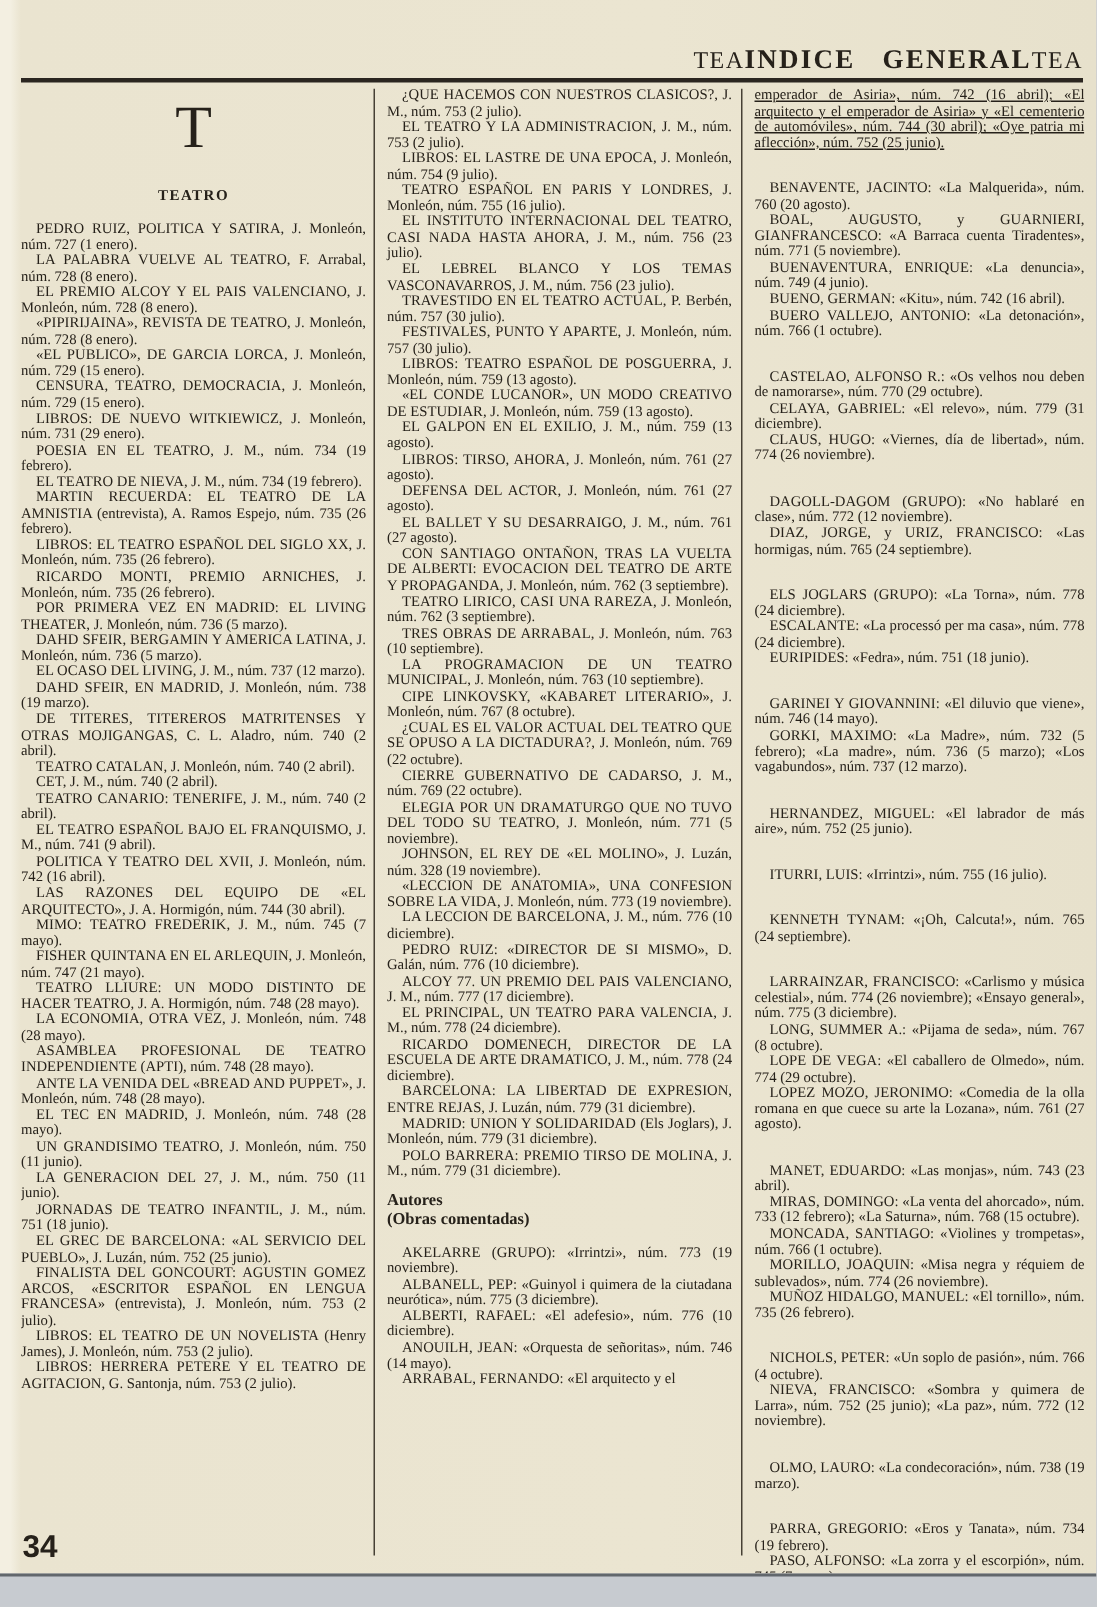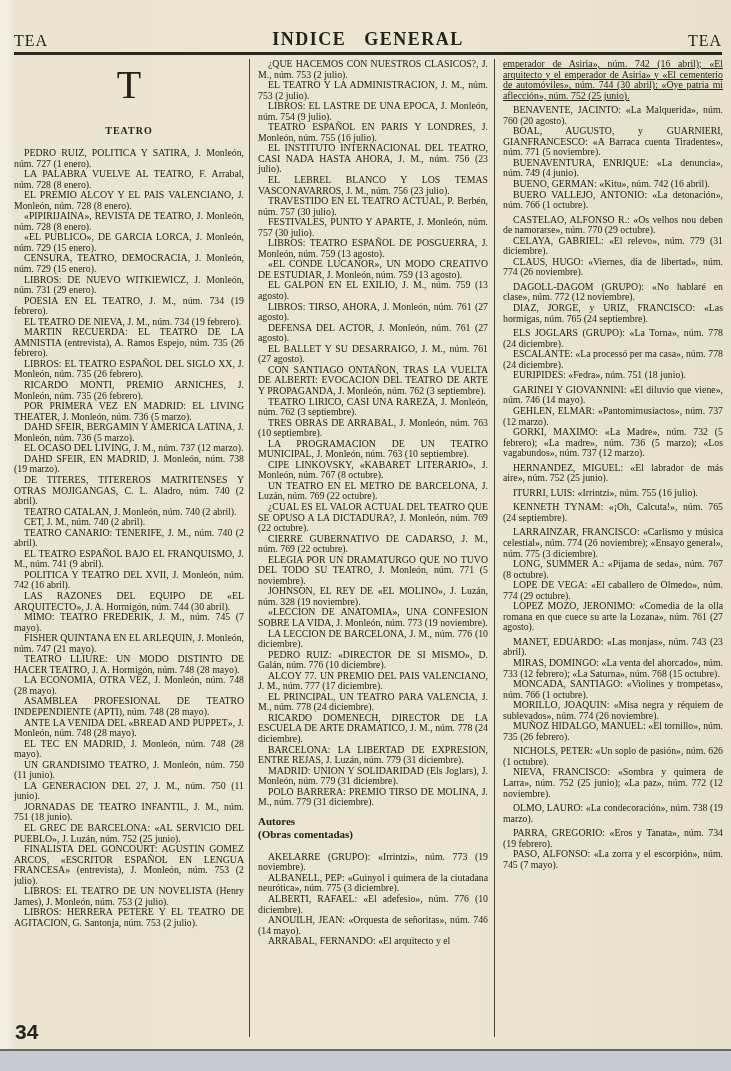--- a/index.html
+++ b/index.html
@@ -12,21 +12,21 @@
   .paper{
     position:absolute;left:0;top:0;width:731px;height:1050px;
     background:linear-gradient(90deg,#f3efe1 0px,#f3efe1 7px,#eae4d0 14px,#ebe5d1 60%,#e7e1cc 100%);
   }
   .scan-bottom{
     position:absolute;left:0;top:1049px;width:731px;height:22px;
     background:#c7cbd0;border-top:2px solid #62676c;
   }
   .header{
     position:absolute;left:14px;top:26px;width:708px;height:24px;
-    display:flex;align-items:flex-end;justify-content:space-between;
+    display:flex;align-items:flex-end;justify-content:flex-end;
   }
   .running{font-size:16px;letter-spacing:1px;}
   .center-title{font-size:18px;font-weight:bold;letter-spacing:1.5px;word-spacing:12px;}
   .header-rule{
     position:absolute;left:14px;top:52px;width:708px;height:0;
     border-top:3px solid #2b2620;
   }
   .cols{
     position:absolute;left:14px;top:59px;width:709px;height:990px;
     display:flex;overflow:hidden;
@@ -44,21 +44,21 @@
     margin:12px 0 12px 0;
   }
   .entry{
     margin:0;text-indent:10px;text-align:justify;
     font-size:9.8px;line-height:10.55px;
   }
   .noindent{text-indent:0;text-decoration:underline;}
   .subheading{
     font-weight:bold;font-size:11px;line-height:13px;margin:7px 0 11px 0;
   }
-  .entry-group{margin-top:4px;}
+  .entry-group{margin-top:20px;}
   .pagenum{
     position:absolute;left:15px;top:1000px;
     font-family:"Liberation Sans","DejaVu Sans",sans-serif;
     font-weight:bold;font-size:21px;margin-top:20px;
   }
 </style>
 </head>
 <body>
 
 <div class="paper"></div>
@@ -132,21 +132,20 @@
         <p class="entry">«EL CONDE LUCANOR», UN MODO CREATIVO DE ESTUDIAR, J. Monleón, núm. 759 (13 agosto).</p>
         <p class="entry">EL GALPON EN EL EXILIO, J. M., núm. 759 (13 agosto).</p>
         <p class="entry">LIBROS: TIRSO, AHORA, J. Monleón, núm. 761 (27 agosto).</p>
         <p class="entry">DEFENSA DEL ACTOR, J. Monleón, núm. 761 (27 agosto).</p>
         <p class="entry">EL BALLET Y SU DESARRAIGO, J. M., núm. 761 (27 agosto).</p>
         <p class="entry">CON SANTIAGO ONTAÑON, TRAS LA VUELTA DE ALBERTI: EVOCACION DEL TEATRO DE ARTE Y PROPAGANDA, J. Monleón, núm. 762 (3 septiembre).</p>
         <p class="entry">TEATRO LIRICO, CASI UNA RAREZA, J. Monleón, núm. 762 (3 septiembre).</p>
         <p class="entry">TRES OBRAS DE ARRABAL, J. Monleón, núm. 763 (10 septiembre).</p>
         <p class="entry">LA PROGRAMACION DE UN TEATRO MUNICIPAL, J. Monleón, núm. 763 (10 septiembre).</p>
         <p class="entry">CIPE LINKOVSKY, «KABARET LITERARIO», J. Monleón, núm. 767 (8 octubre).</p>
-        <p class="entry">UN TEATRO EN EL METRO DE BARCELONA, J. Luzán, núm. 769 (22 octubre).</p>
         <p class="entry">¿CUAL ES EL VALOR ACTUAL DEL TEATRO QUE SE OPUSO A LA DICTADURA?, J. Monleón, núm. 769 (22 octubre).</p>
         <p class="entry">CIERRE GUBERNATIVO DE CADARSO, J. M., núm. 769 (22 octubre).</p>
         <p class="entry">ELEGIA POR UN DRAMATURGO QUE NO TUVO DEL TODO SU TEATRO, J. Monleón, núm. 771 (5 noviembre).</p>
         <p class="entry">JOHNSON, EL REY DE «EL MOLINO», J. Luzán, núm. 328 (19 noviembre).</p>
         <p class="entry">«LECCION DE ANATOMIA», UNA CONFESION SOBRE LA VIDA, J. Monleón, núm. 773 (19 noviembre).</p>
         <p class="entry">LA LECCION DE BARCELONA, J. M., núm. 776 (10 diciembre).</p>
         <p class="entry">PEDRO RUIZ: «DIRECTOR DE SI MISMO», D. Galán, núm. 776 (10 diciembre).</p>
         <p class="entry">ALCOY 77. UN PREMIO DEL PAIS VALENCIANO, J. M., núm. 777 (17 diciembre).</p>
         <p class="entry">EL PRINCIPAL, UN TEATRO PARA VALENCIA, J. M., núm. 778 (24 diciembre).</p>
         <p class="entry">RICARDO DOMENECH, DIRECTOR DE LA ESCUELA DE ARTE DRAMATICO, J. M., núm. 778 (24 diciembre).</p>
@@ -188,21 +187,20 @@
           <p class="entry">DAGOLL-DAGOM (GRUPO): «No hablaré en clase», núm. 772 (12 noviembre).</p>
           <p class="entry">DIAZ, JORGE, y URIZ, FRANCISCO: «Las hormigas, núm. 765 (24 septiembre).</p>
         </div>
         <div class="entry-group">
           <p class="entry">ELS JOGLARS (GRUPO): «La Torna», núm. 778 (24 diciembre).</p>
           <p class="entry">ESCALANTE: «La processó per ma casa», núm. 778 (24 diciembre).</p>
           <p class="entry">EURIPIDES: «Fedra», núm. 751 (18 junio).</p>
         </div>
         <div class="entry-group">
           <p class="entry">GARINEI Y GIOVANNINI: «El diluvio que viene», núm. 746 (14 mayo).</p>
-          <p class="entry">GEHLEN, ELMAR: «Pantomimusiactos», núm. 737 (12 marzo).</p>
           <p class="entry">GORKI, MAXIMO: «La Madre», núm. 732 (5 febrero); «La madre», núm. 736 (5 marzo); «Los vagabundos», núm. 737 (12 marzo).</p>
         </div>
         <div class="entry-group">
           <p class="entry">HERNANDEZ, MIGUEL: «El labrador de más aire», núm. 752 (25 junio).</p>
         </div>
         <div class="entry-group">
           <p class="entry">ITURRI, LUIS: «Irrintzi», núm. 755 (16 julio).</p>
         </div>
         <div class="entry-group">
           <p class="entry">KENNETH TYNAM: «¡Oh, Calcuta!», núm. 765 (24 septiembre).</p>
@@ -214,21 +212,21 @@
           <p class="entry">LOPEZ MOZO, JERONIMO: «Comedia de la olla romana en que cuece su arte la Lozana», núm. 761 (27 agosto).</p>
         </div>
         <div class="entry-group">
           <p class="entry">MANET, EDUARDO: «Las monjas», núm. 743 (23 abril).</p>
           <p class="entry">MIRAS, DOMINGO: «La venta del ahorcado», núm. 733 (12 febrero); «La Saturna», núm. 768 (15 octubre).</p>
           <p class="entry">MONCADA, SANTIAGO: «Violines y trompetas», núm. 766 (1 octubre).</p>
           <p class="entry">MORILLO, JOAQUIN: «Misa negra y réquiem de sublevados», núm. 774 (26 noviembre).</p>
           <p class="entry">MUÑOZ HIDALGO, MANUEL: «El tornillo», núm. 735 (26 febrero).</p>
         </div>
         <div class="entry-group">
-          <p class="entry">NICHOLS, PETER: «Un soplo de pasión», núm. 626 (1 octubre).</p>
+          <p class="entry">NICHOLS, PETER: «Un soplo de pasión», núm. 766 (4 octubre).</p>
           <p class="entry">NIEVA, FRANCISCO: «Sombra y quimera de Larra», núm. 752 (25 junio); «La paz», núm. 772 (12 noviembre).</p>
         </div>
         <div class="entry-group">
           <p class="entry">OLMO, LAURO: «La condecoración», núm. 738 (19 marzo).</p>
         </div>
         <div class="entry-group">
           <p class="entry">PARRA, GREGORIO: «Eros y Tanata», núm. 734 (19 febrero).</p>
           <p class="entry">PASO, ALFONSO: «La zorra y el escorpión», núm. 745 (7 mayo).</p>
         </div>
       </div>

